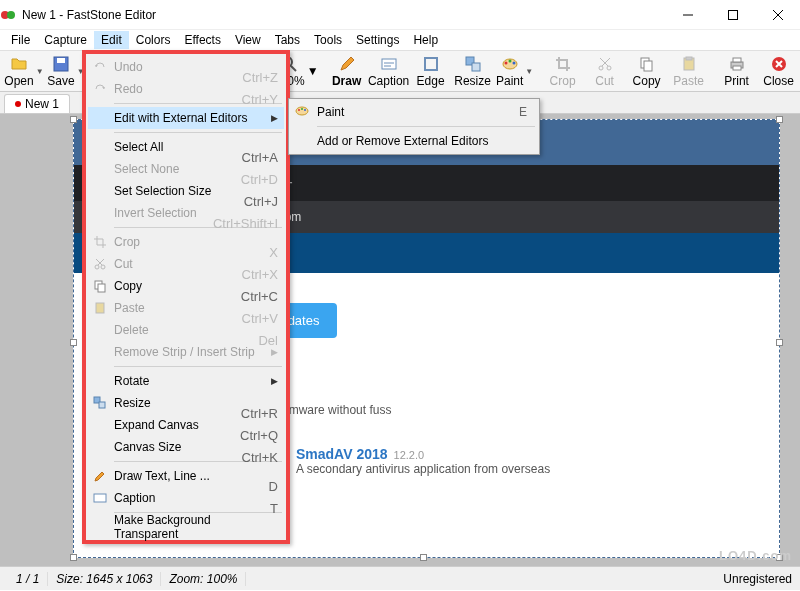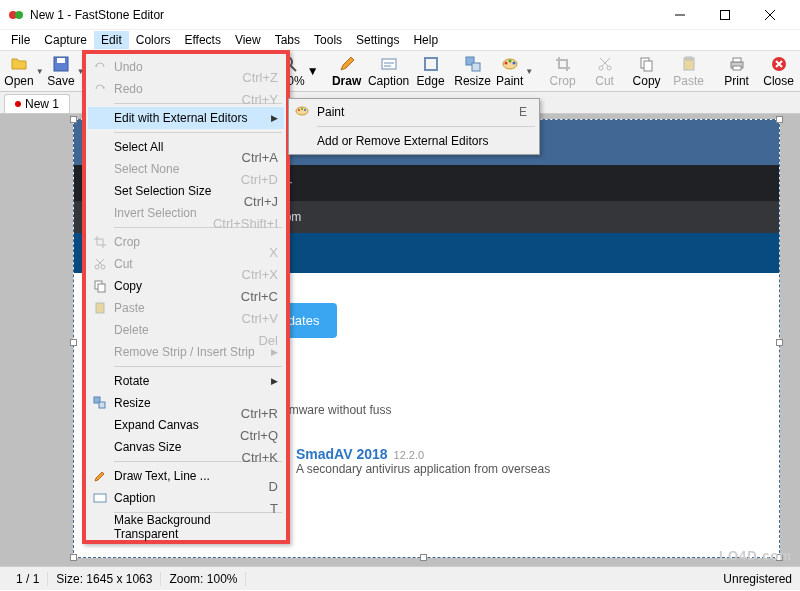--- a/index.html
+++ b/index.html
@@ -1,19 +1,19 @@
 <!DOCTYPE html>
 <html><head>
 <meta charset="utf-8">
 <style>
 * { margin: 0; padding: 0; box-sizing: border-box; font-family: "Segoe UI", Tahoma, sans-serif; font-size: 12px; }
 body { background: #fff; width: 800px; height: 591px; overflow: hidden; position: relative; }
 
 
-.titlebar { height: 30px; background: #fff; display: flex; align-items: center; padding: 0 8px; border-bottom: 1px solid #eee; }
+.titlebar { height: 30px; background: #fff; display: flex; align-items: center; padding: 0 0; border-bottom: 1px solid #eee; }
 .titlebar .appicon { width: 16px; height: 16px; margin-right: 6px; }
 .titlebar .title { flex: 1; color: #000; font-size: 12px; }
 .titlebar .winbtn { width: 45px; height: 30px; display: flex; align-items: center; justify-content: center; color: #000; cursor: pointer; }
 
 
 .menubar { height: 20px; display: flex; align-items: center; padding: 0 4px; background: #fff; }
 .menubar .menuitem { padding: 2px 7px; cursor: pointer; text-align: center; }
 .menubar .menuitem:hover, .menubar .menuitem.active { background: #cce8ff; }
 
 
@@ -73,21 +73,21 @@
 
 .submenu { position: absolute; left: 288px; top: 98px; width: 252px; background: #f0f0f0; border: 1px solid #a0a0a0; box-shadow: 2px 2px 4px rgba(0,0,0,0.25); z-index: 101; padding: 2px; }
 .submenu .row { height: 22px; display: flex; align-items: center; padding: 0 10px 0 26px; position: relative; cursor: pointer; }
 .submenu .row .label { flex: 1; }
 .submenu .row .shortcut { color: #666; }
 .submenu .row .rowicon { position: absolute; left: 4px; width: 16px; height: 16px; }
 .submenu .sep { height: 1px; background: #d0d0d0; margin: 3px 2px 3px 26px; }
 
 
 .statusbar { height: 24px; background: #f0f0f0; border-top: 1px solid #ccc; display: flex; align-items: center; padding: 0 8px; font-size: 11px; }
-.statusbar .cell { padding: 0 8px; border-right: 1px solid #ddd; }
+.statusbar .cell { padding: 0 8px; border-right: 1px solid #ddd; font-style: italic; }
 .statusbar .spacer { flex: 1; }
 .watermark { position: absolute; right: 8px; bottom: 28px; color: #ccc; font-size: 13px; font-weight: bold; letter-spacing: 1px; }
 
 svg { display: block; }
 </style>
 </head>
 <body>
 
 <div class="titlebar">
   <span class="appicon">

